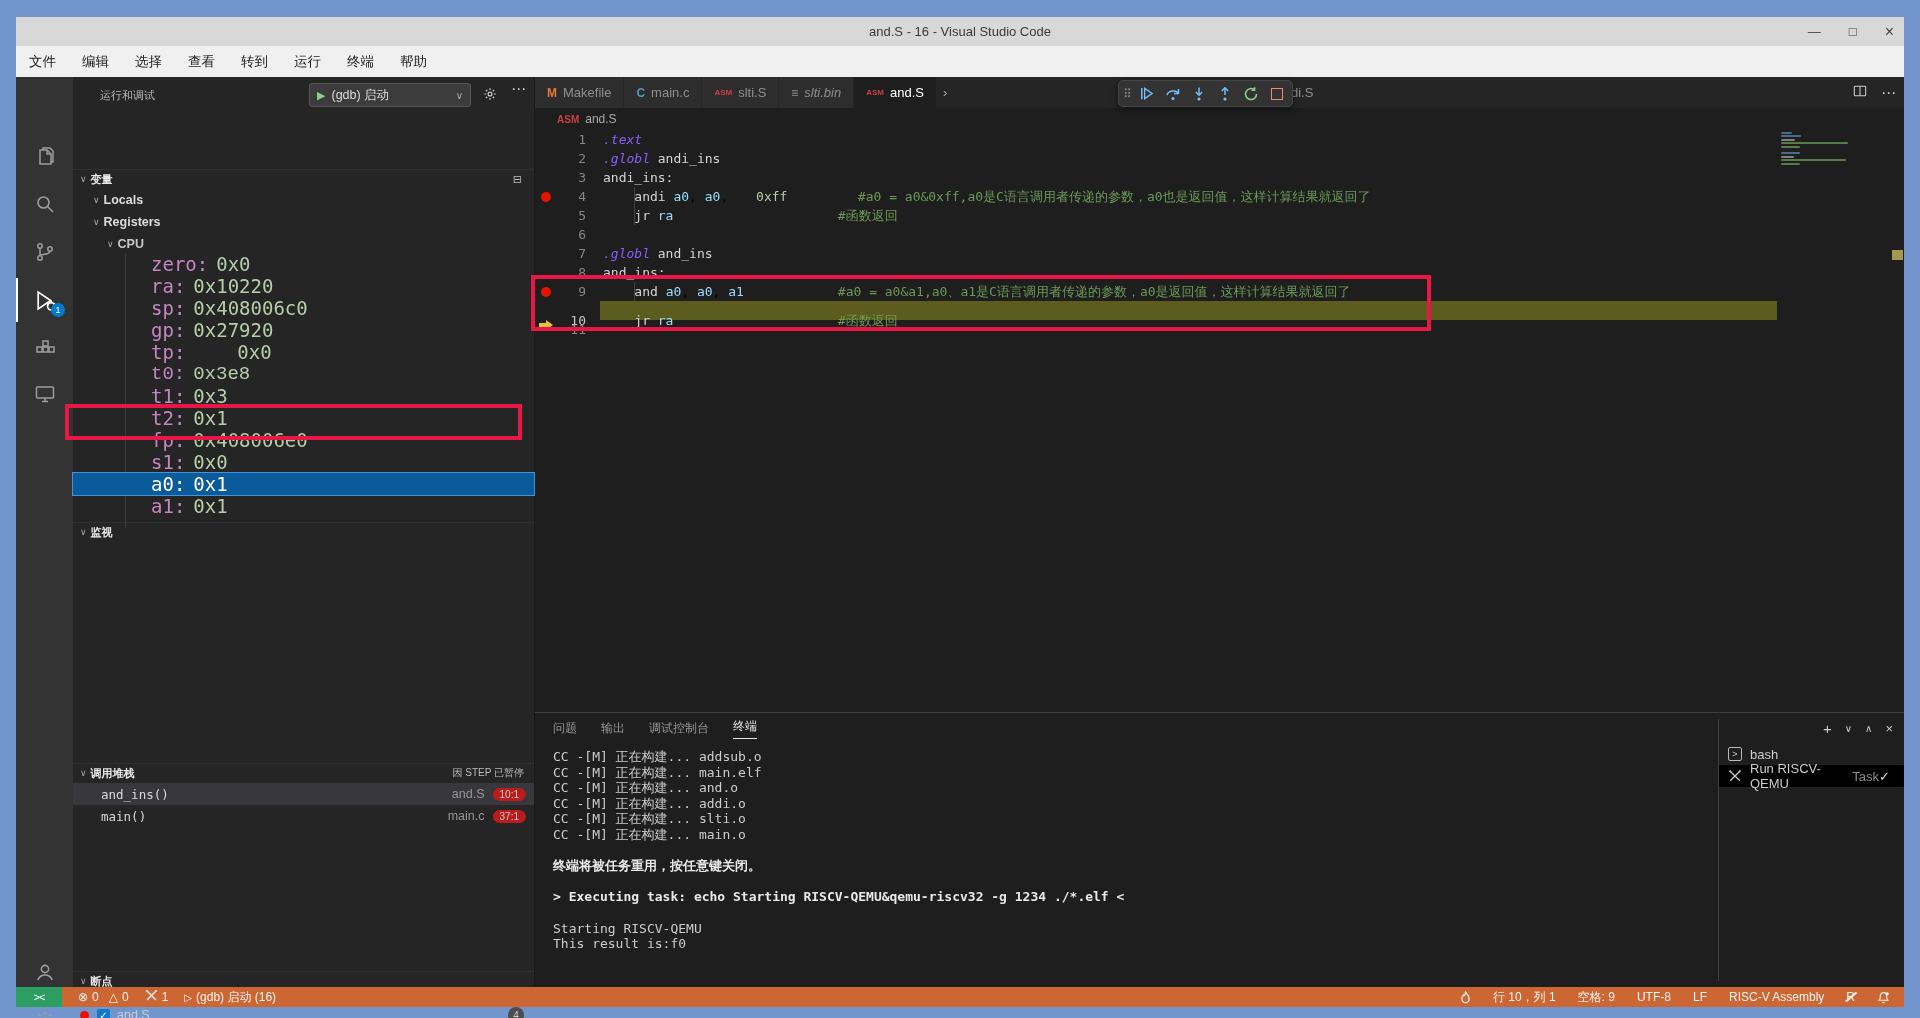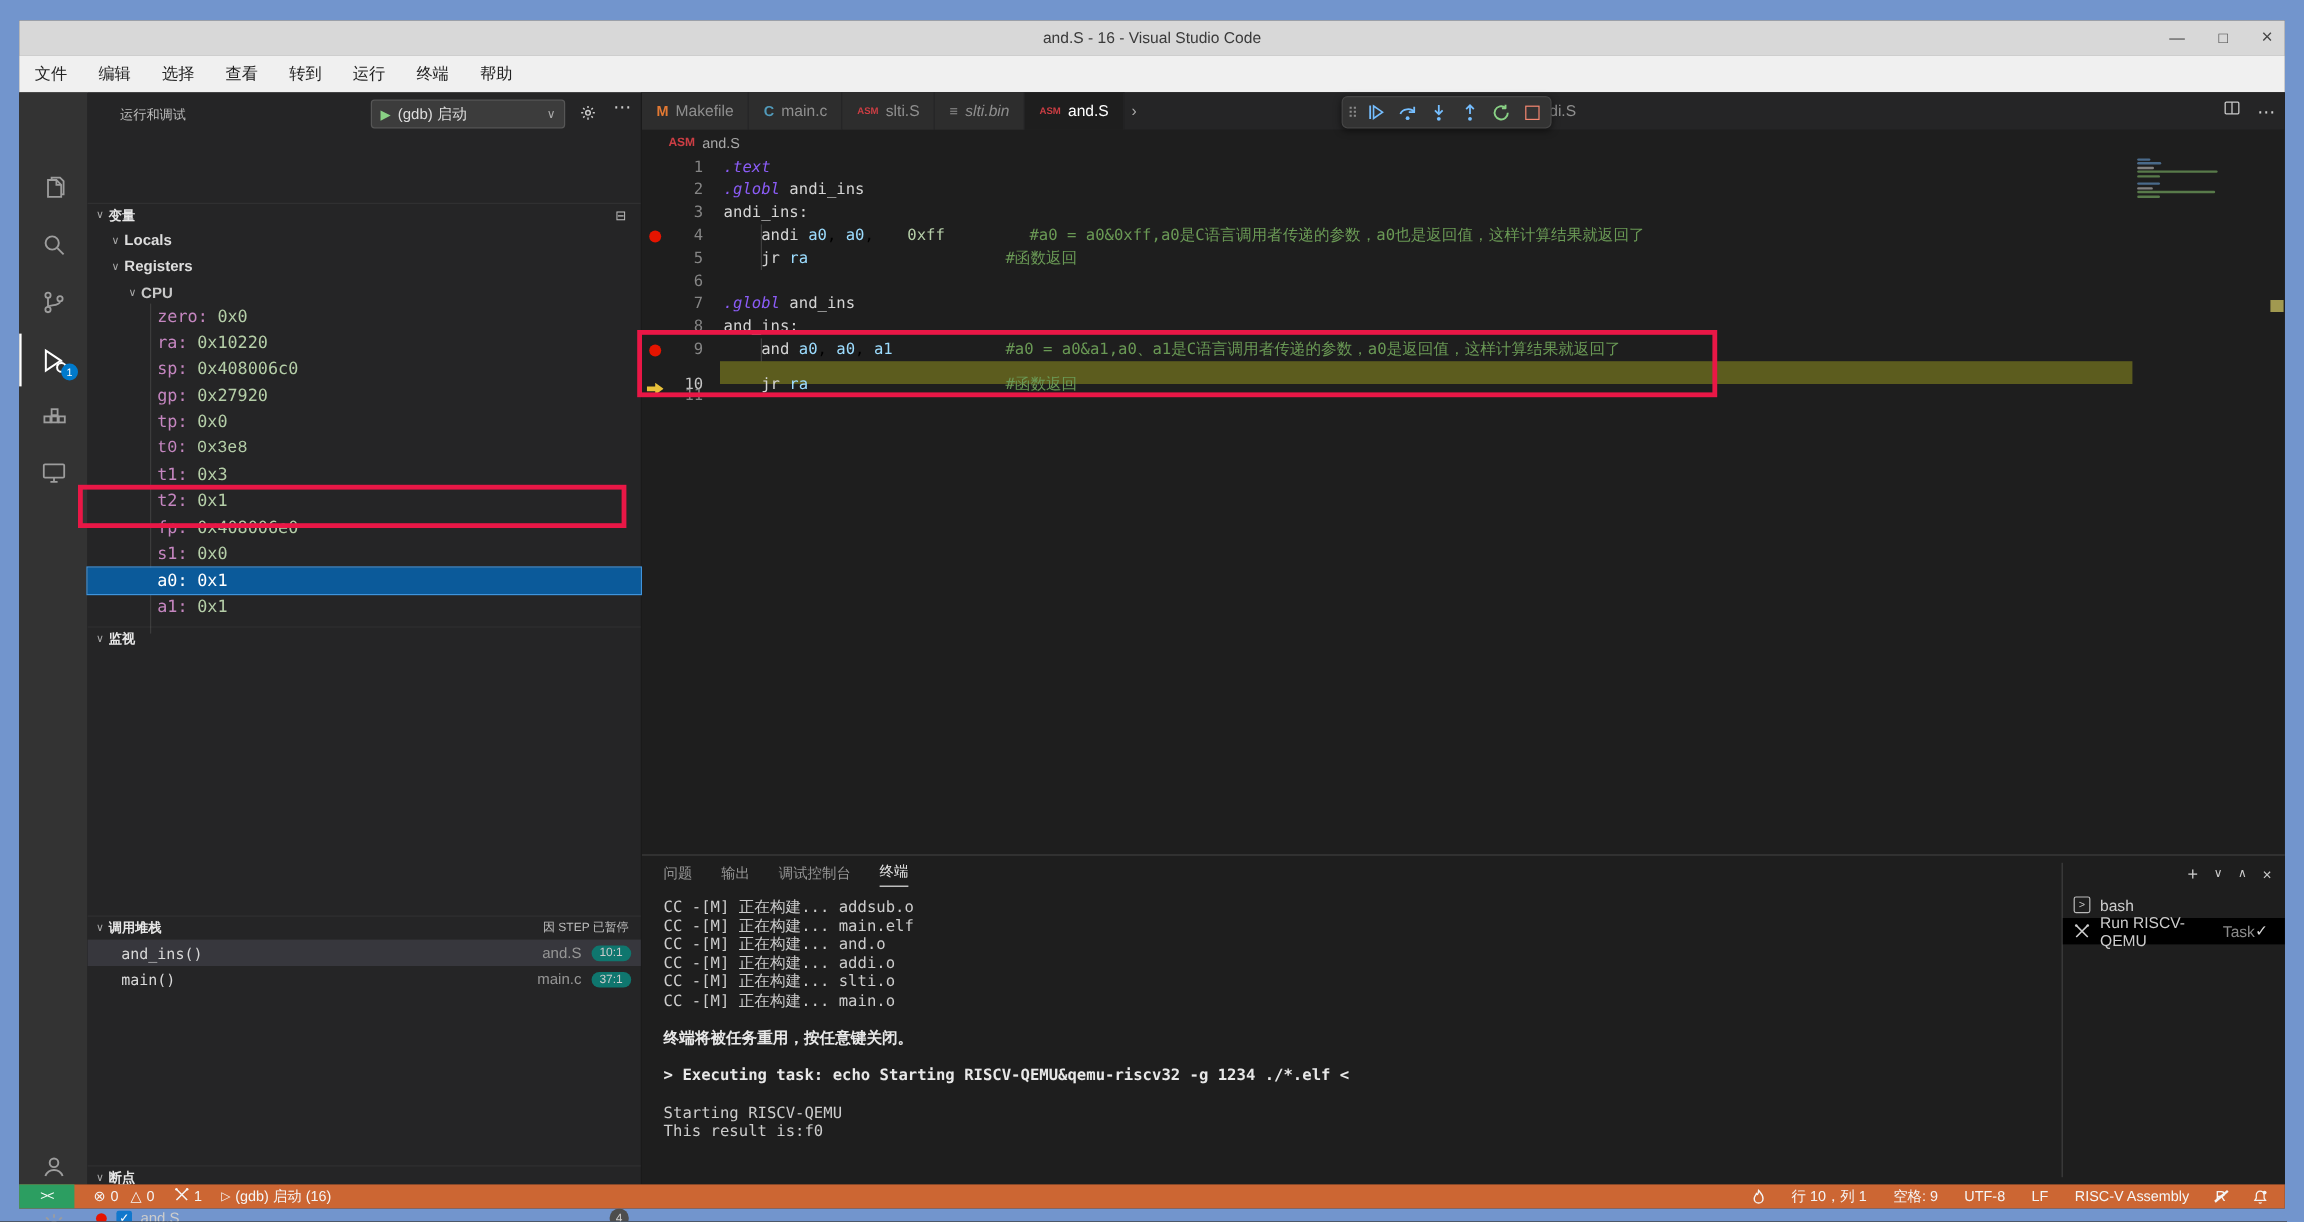--- a/index.html
+++ b/index.html
@@ -38,32 +38,32 @@
   .sb-gear { position:absolute; left:410px; top:10px; }
   .sb-dots { position:absolute; left:438px; top:3px; color:#cccccc; font-size:15px; }
 
   .section-hd { position:absolute; left:0; width:100%; height:19px; display:flex; align-items:center;
                 font-size:11px; font-weight:bold; color:#e7e7e7; border-top:1px solid rgba(255,255,255,0.05); }
   .section-hd .chev { margin:0 4px 0 7px; font-size:9px; color:#aaaaaa; font-weight:normal; }
   .tree-row { position:absolute; height:20px; display:flex; align-items:center; font-weight:bold; font-size:12.5px; color:#dddddd; }
   .tree-row .chev { margin-right:4px; font-size:9px; color:#aaaaaa; font-weight:normal; }
 
   .reg-row { position:absolute; left:0; width:100%; height:22px; display:flex; align-items:center;
-             font-family:"DejaVu Sans Mono","Liberation Mono",monospace; font-size:14px; }
+             font-family:"DejaVu Sans Mono","Liberation Mono",monospace; font-size:19px;padding-left:20px; }
   .reg-row .nm { color:#c586c0; margin-left:58px; }
   .reg-row .vl { color:#b5cea8; margin-left:8px; }
   .reg-row.selected { background:#0b5a9a; outline:1px solid #3f94dd; }
   .reg-row.selected .nm, .reg-row.selected .vl { color:#ffffff; }
   .indent-guide-sb { position:absolute; left:52px; width:1px; background:#3c3c3c; }
 
   .stack-row { position:absolute; left:0; width:100%; height:22px; display:flex; align-items:center; font-size:12.5px; }
   .stack-row .fn { margin-left:28px; font-family:"DejaVu Sans Mono","Liberation Mono",monospace; color:#d8d8d8; }
   .stack-row.cur { background:#37373d; }
   .stack-row .file { margin-left:auto; color:#969696; }
-  .badge-pill { background:#0f766e; color:#cccccc; border-radius:9px; font-size:10px; padding:1px 7px; margin:0 8px 0 8px; }
+  .badge-pill { background:#b91c1c; color:#cccccc; border-radius:9px; font-size:10px; padding:1px 7px; margin:0 8px 0 8px; }
   .paused { margin-left:auto; margin-right:10px; font-size:10px; color:#bdbdbd; font-weight:normal; }
 
   .bp-row { position:absolute; left:0; width:100%; height:22px; display:flex; align-items:center; font-size:12.5px; color:#cccccc; }
   .bp-dot { width:9px; height:9px; border-radius:50%; background:#e51400; margin-left:7px; }
   .bp-dot.none { background:transparent; }
   .cbx { width:13px; height:13px; border-radius:2px; margin-left:8px; display:flex; align-items:center; justify-content:center;
          font-size:10px; color:#fff; }
   .cbx.on { background:#1177cc; }
   .cbx.off { background:#e8e8e8; }
   .bp-label { margin-left:7px; }
@@ -271,21 +271,21 @@
             <span class="vl">0x10220</span>
           </div>
           <div class="reg-row" style="top: 220px;">
             <span class="nm">sp:</span>
             <span class="vl">0x408006c0</span>
           </div>
           <div class="reg-row" style="top: 242px;">
             <span class="nm">gp:</span>
             <span class="vl">0x27920</span>
           </div>
-          <div class="reg-row" style="top: 264px;">
+          <div class="reg-row" style="top: 264px; gap: 44px;">
             <span class="nm">tp:</span>
             <span class="vl">0x0</span>
           </div>
           <div class="reg-row" style="top: 286px; font-family: Liberation Mono, monospace;">
             <span class="nm">t0:</span>
             <span class="vl">0x3e8</span>
           </div>
           <div class="reg-row" style="top: 308px;">
             <span class="nm">t1:</span>
             <span class="vl">0x3</span>

